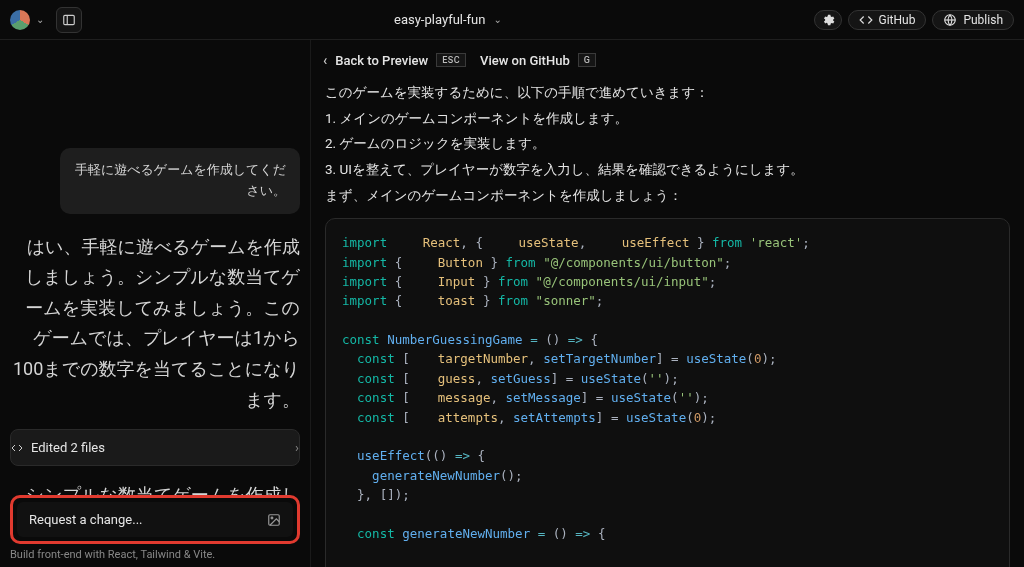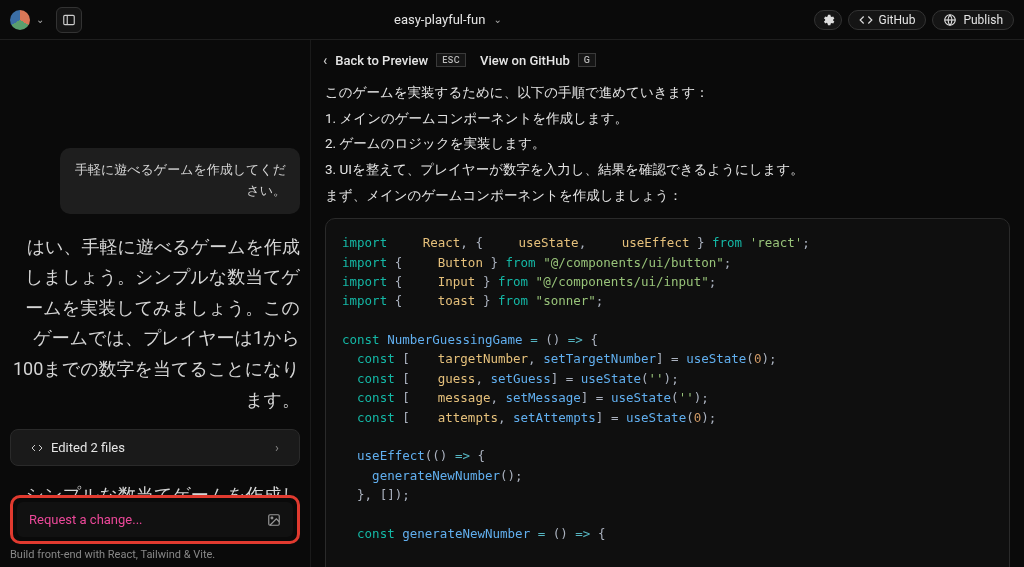--- a/index.html
+++ b/index.html
@@ -19,24 +19,24 @@
   .tbtn.icon { width: 28px; padding: 0; justify-content: center; }
   
   
   .body { flex: 1; display: flex; min-height: 0; }
   
   
   .chat { width: 310px; display: flex; flex-direction: column; padding: 8px 10px 0 10px; min-height: 0; position: relative; }
   .chat-scroll { flex: 1; overflow-y: auto; padding-top: 100px; text-align: right; }
   .user-msg { background: #1e1e1e; border-radius: 10px; padding: 12px 14px; margin-left: 50px; margin-bottom: 18px; font-size: 13px; line-height: 1.6; color: #d5d5d5; }
   .assistant-text { font-size: 18px; line-height: 1.7; color: #d5d5d5; margin-bottom: 14px; }
-  .edited-card { background: #1a1a1a; border: 1px solid #2a2a2a; border-radius: 8px; padding: 10px 20px; display: flex; align-items: center; gap: 8px; margin-bottom: 14px; }
+  .edited-card { background: #1a1a1a; border: 1px solid #2a2a2a; border-radius: 8px; padding: 10px 0; display: flex; align-items: center; gap: 8px; margin-bottom: 14px; }
   .edited-card .spacer { flex: 1; }
   .input-wrap { border: 3px solid #e03a2f; border-radius: 10px; padding: 4px; margin-bottom: 0; }
-  .input-inner { background: #111; border-radius: 6px; padding: 10px 12px; display: flex; align-items: center; color: #ec4899; font-size: 13px; }
+  .input-inner { background: #111; border-radius: 6px; padding: 10px 12px; display: flex; align-items: center; color: #e5e5e5; font-size: 13px; }
   .input-inner .spacer { flex: 1; }
   .footer-note { text-align: left; font-size: 11px; color: #888; padding: 4px 0 6px 0; }
   
   
   .main { flex: 1; display: flex; flex-direction: column; min-width: 0; border-left: 1px solid #1a1a1a; }
   .subhead { display: flex; align-items: center; gap: 14px; height: 40px; padding: 0 12px; }
   .back { display: flex; align-items: center; gap: 8px; color: #e5e5e5; font-size: 13px; font-weight: 500; }
   .kbd { border: 1px solid #3a3a3a; background: #151515; border-radius: 0; font-size: 9px; padding: 1px 5px; color: #bbb; letter-spacing: .5px; }
   .content { flex: 1; overflow-y: auto; padding: 0 14px 14px 14px; }
   .intro { font-size: 13.5px; line-height: 1.9; color: #e5e5e5; margin-bottom: 10px; }

